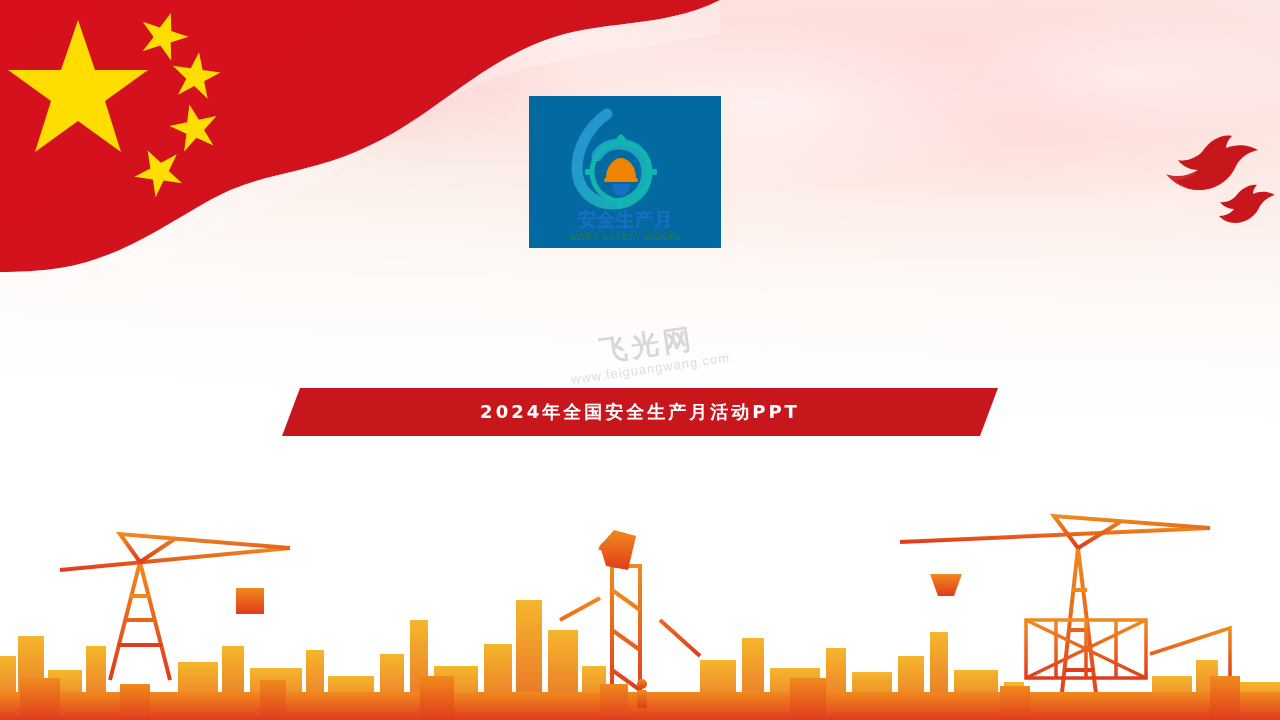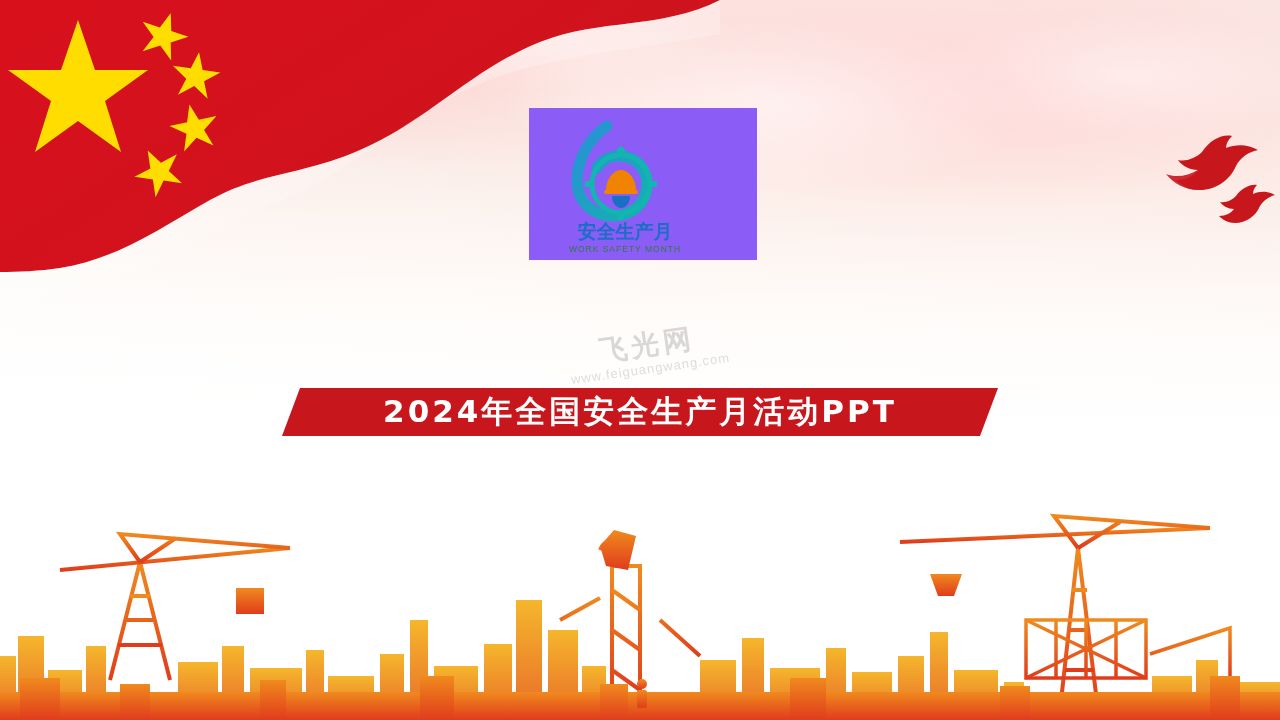--- a/index.html
+++ b/index.html
@@ -53,23 +53,23 @@
 
   
   .stars { position: absolute; left: 0; top: 0; width: 360px; height: 240px; }
 
   
   .doves { position: absolute; left: 1140px; top: 100px; width: 140px; height: 140px; }
 
   
   .logo-box {
     position: absolute;
-    left: 529px; top: 108px;
-    width: 228px; height: 152px;
-    background: #8b5cf6;
+    left: 529px; top: 96px;
+    width: 192px; height: 152px;
+    background: #0369a1;
     overflow: hidden;
   }
   .logo-inner { position: absolute; left: 0; top: 0; width: 192px; height: 152px; }
 
   
   .headline {
     position: absolute;
     left: 0; top: 268px;
     width: 1280px;
     text-align: center;
@@ -125,21 +125,21 @@
     position: absolute;
     top: 0;
     width: 18px; height: 48px;
     background: #c8161d;
   }
   .ribbon::before { left: -18px; clip-path: polygon(100% 0, 100% 100%, 0 100%); }
   .ribbon::after  { right: -18px; clip-path: polygon(0 0, 100% 0, 0 100%); }
   .ribbon-text {
     font-family: "DejaVu Sans", "Liberation Sans", sans-serif;
     font-weight: bold;
-    font-size: 31px;
+    font-size: 18px;
     letter-spacing: 3px;
     color: #ffffff;
     position: relative;
     z-index: 2;
   }
 
   
   .skyline {
     position: absolute;
     left: 0; top: 470px;

